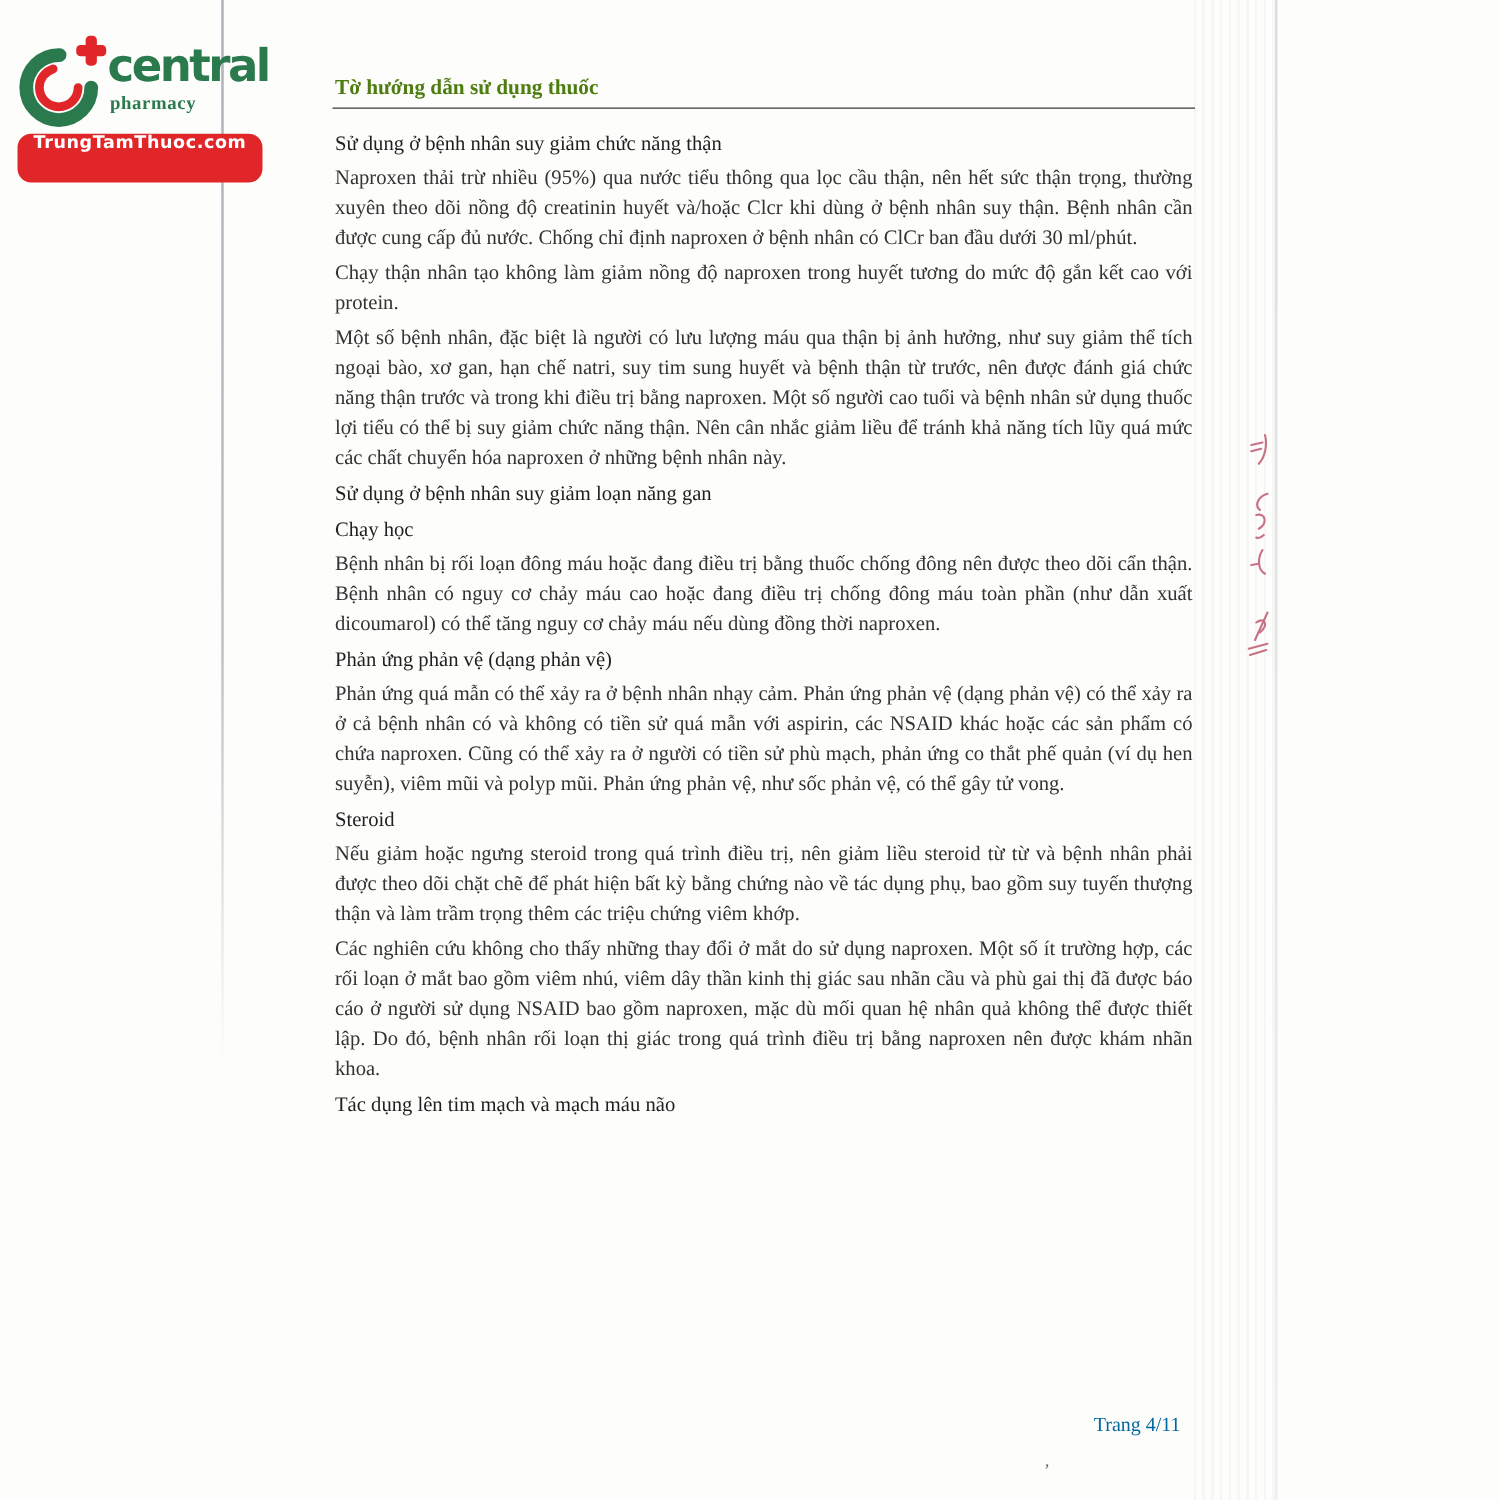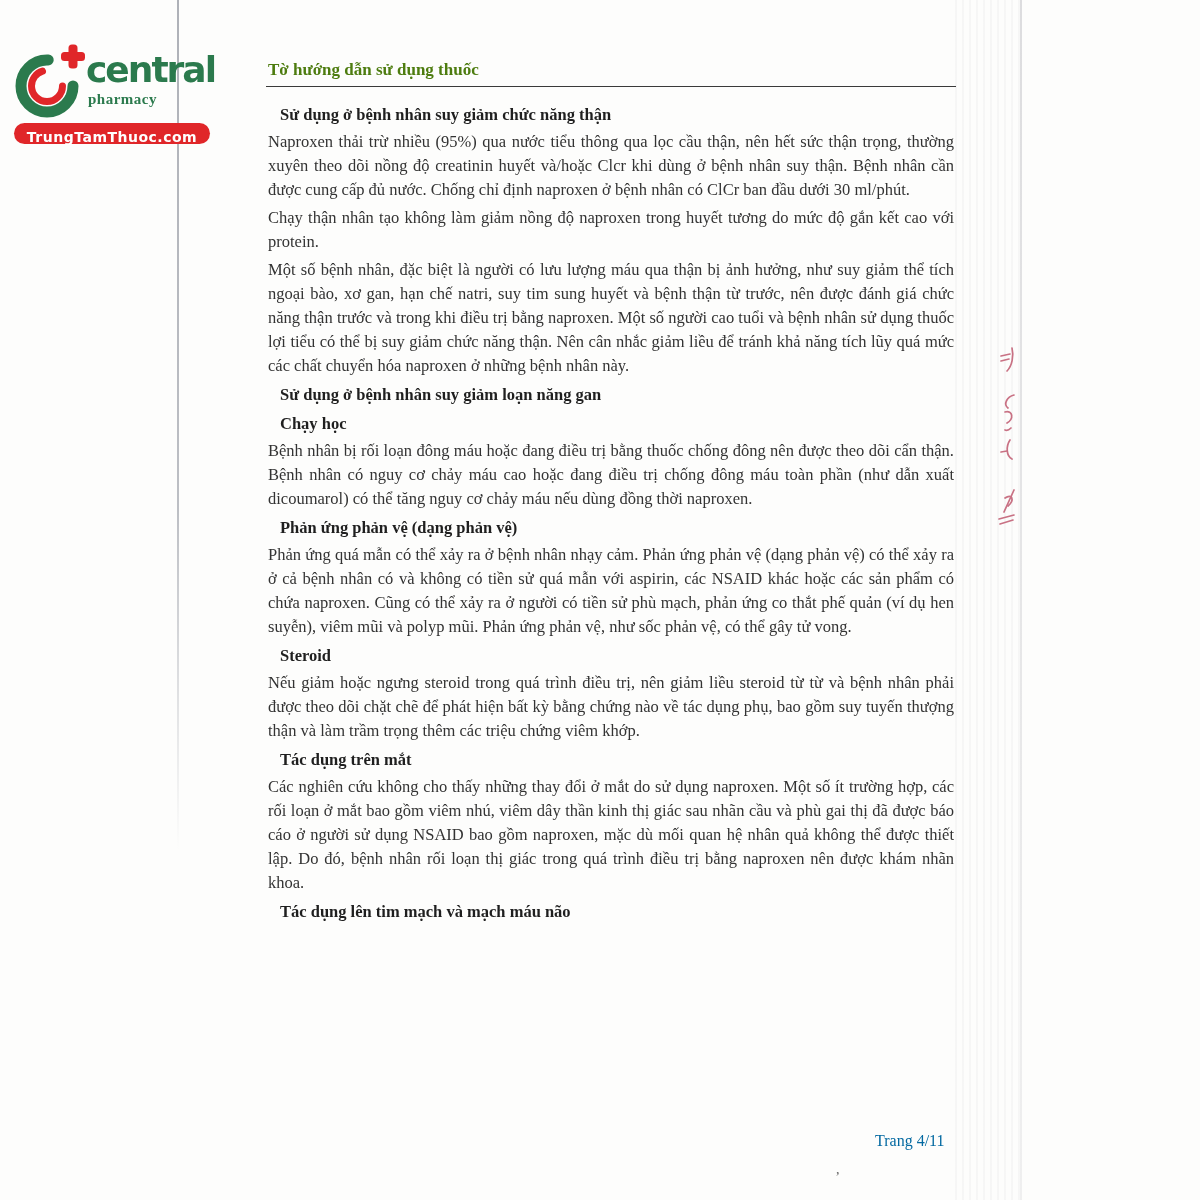--- a/index.html
+++ b/index.html
@@ -15,58 +15,58 @@
   }
   .page-edge{
     position:absolute;left:1020px;top:0;width:2px;height:1200px;
     background:linear-gradient(to bottom,rgba(160,160,168,.35),rgba(160,160,168,.15));
   }
   .scan-streaks{
     position:absolute;left:955px;top:0;width:66px;height:1200px;
     background:repeating-linear-gradient(90deg,rgba(120,120,130,.05) 0 2px,rgba(255,255,255,0) 2px 7px);
   }
   
-  .logo{position:absolute;left:14px;top:38px;width:210px;}
+  .logo{position:absolute;left:14px;top:22px;width:210px;}
   .logo-row{position:relative;height:84px;}
   .logo-mark{position:absolute;left:0;top:4px;}
   .brand{
     position:absolute;left:72px;top:14px;
     font-family:"DejaVu Sans","Liberation Sans",sans-serif;
     font-weight:bold;font-size:36px;letter-spacing:-2px;color:#2b7a4d;line-height:1;
   }
   .brand-sub{
     position:absolute;left:74px;top:54px;
     font-family:Liberation Serif, serif;
     font-weight:bold;font-size:15px;letter-spacing:.5px;color:#2b7a4d;line-height:1;
   }
   .site-pill{
-    position:absolute;left:0;top:85px;width:196px;height:21px;border-radius:11px;
-    background:#e02629;display:flex;align-items:flex-end;justify-content:center;
+    position:absolute;left:0;top:85px;width:196px;height:39px;border-radius:11px;
+    background:#e02629;display:flex;align-items:flex-start;justify-content:center;
   }
   .site-pill span{
     font-family:"DejaVu Sans","Liberation Sans",sans-serif;
     font-weight:bold;font-size:14px;color:#ffffff;letter-spacing:.5px;line-height:1;
   }
   
   .doc-title{
     position:absolute;left:268px;top:60px;width:686px;
     font-weight:bold;font-size:17px;color:#4d7c0f;
   }
   .title-rule{
     position:absolute;left:266px;top:86px;width:690px;height:0;
     border-top:1.6px solid #3a3a3a;
   }
   .content{
     position:absolute;left:268px;top:98px;width:686px;
     font-size:16.5px;line-height:24px;color:#333;text-align:justify;
   }
   .content p{margin:0 0 4px 0;}
   .content h3{
-    margin:5px 0 3px 12px;font-size:16.5px;line-height:24px;color:#1f1f1f;
-    font-weight:bold;text-align:left;
+    margin:5px 0 3px 0;font-size:16.5px;line-height:24px;color:#1f1f1f;
+    font-weight:normal;text-align:left;
   }
   .footer-page{
     position:absolute;left:875px;top:1132px;font-size:16px;color:#0369a1;
   }
   .stray-mark{
     position:absolute;left:836px;top:1162px;font-size:14px;color:#666;
   }
   .annotation{position:absolute;left:993px;top:340px;}
 </style>
 </head>
@@ -106,21 +106,20 @@
 
   <h3>Chạy học</h3>
   <p>Bệnh nhân bị rối loạn đông máu hoặc đang điều trị bằng thuốc chống đông nên được theo dõi cẩn thận. Bệnh nhân có nguy cơ chảy máu cao hoặc đang điều trị chống đông máu toàn phần (như dẫn xuất dicoumarol) có thể tăng nguy cơ chảy máu nếu dùng đồng thời naproxen.</p>
 
   <h3>Phản ứng phản vệ (dạng phản vệ)</h3>
   <p>Phản ứng quá mẫn có thể xảy ra ở bệnh nhân nhạy cảm. Phản ứng phản vệ (dạng phản vệ) có thể xảy ra ở cả bệnh nhân có và không có tiền sử quá mẫn với aspirin, các NSAID khác hoặc các sản phẩm có chứa naproxen. Cũng có thể xảy ra ở người có tiền sử phù mạch, phản ứng co thắt phế quản (ví dụ hen suyễn), viêm mũi và polyp mũi. Phản ứng phản vệ, như sốc phản vệ, có thể gây tử vong.</p>
 
   <h3>Steroid</h3>
   <p>Nếu giảm hoặc ngưng steroid trong quá trình điều trị, nên giảm liều steroid từ từ và bệnh nhân phải được theo dõi chặt chẽ để phát hiện bất kỳ bằng chứng nào về tác dụng phụ, bao gồm suy tuyến thượng thận và làm trầm trọng thêm các triệu chứng viêm khớp.</p>
 
-  <h3>Tác dụng trên mắt</h3>
   <p>Các nghiên cứu không cho thấy những thay đổi ở mắt do sử dụng naproxen. Một số ít trường hợp, các rối loạn ở mắt bao gồm viêm nhú, viêm dây thần kinh thị giác sau nhãn cầu và phù gai thị đã được báo cáo ở người sử dụng NSAID bao gồm naproxen, mặc dù mối quan hệ nhân quả không thể được thiết lập. Do đó, bệnh nhân rối loạn thị giác trong quá trình điều trị bằng naproxen nên được khám nhãn khoa.</p>
 
   <h3>Tác dụng lên tim mạch và mạch máu não</h3>
 </div>
 
 <svg class="annotation" width="30" height="200" viewBox="0 0 30 200">
   <g stroke="#c05a70" stroke-width="1.7" fill="none" stroke-linecap="round" opacity="0.85">
     <path d="M8,16 L17,14"></path>
     <path d="M8,21 L16,19"></path>
     <path d="M19,8 C21,16 19,26 14,31"></path>

